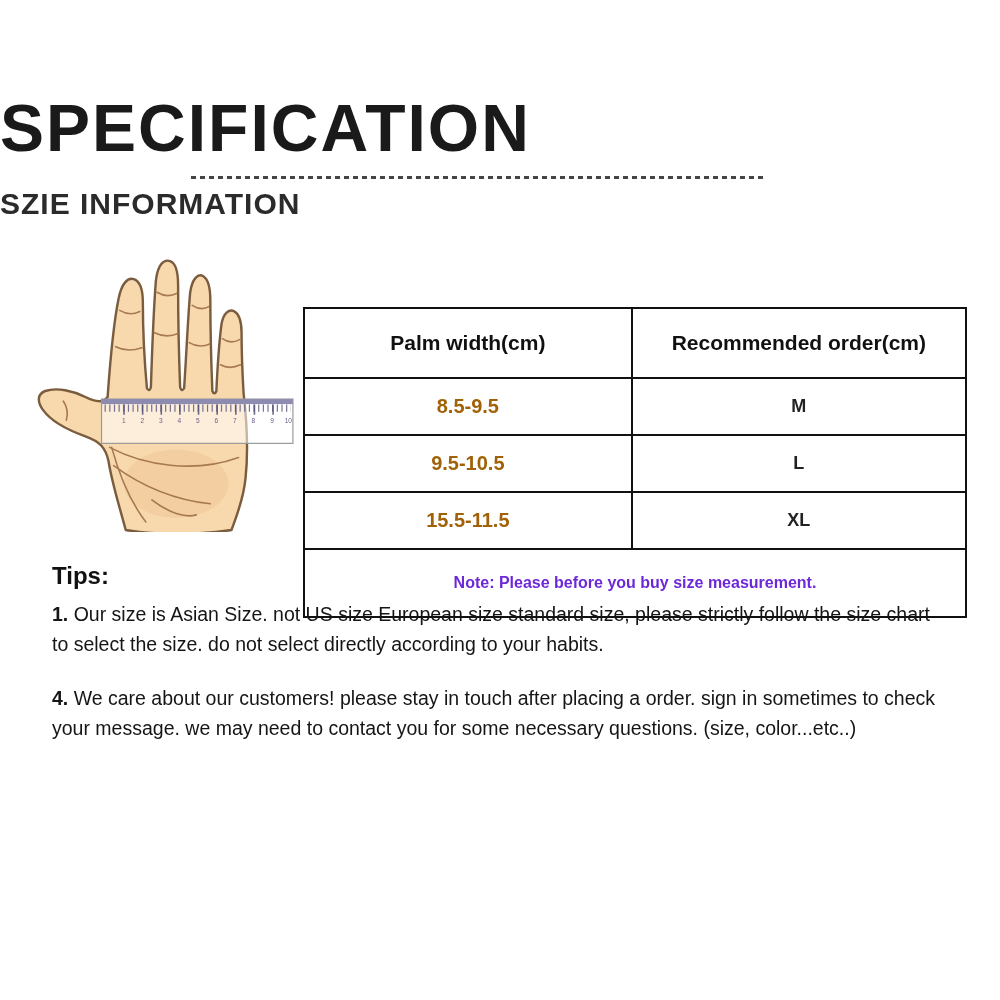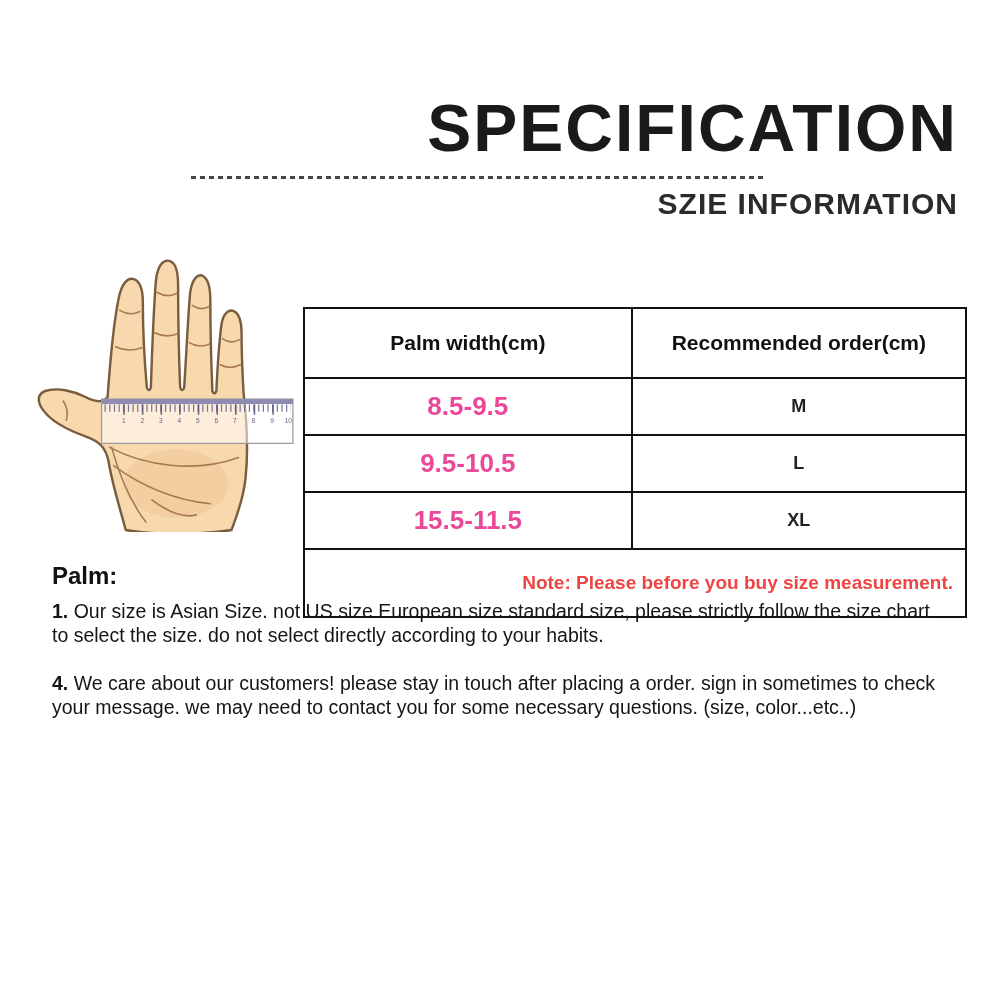--- a/index.html
+++ b/index.html
@@ -16,21 +16,21 @@
     background: #ffffff;
     overflow: hidden;
   }
 
   
   .header {
     position: absolute;
     left: 0;
     top: 92px;
     width: 958px;
-    text-align: right;
+    text-align: left;
   }
   .title {
     font-size: 66px;
     font-weight: 900;
     letter-spacing: 2px;
     line-height: 72px;
     color: #1a1a1a;
   }
   .dashed-divider {
     margin: 12px auto 0;
@@ -73,53 +73,52 @@
   .size-table th {
     height: 44px;
     font-size: 21px;
     font-weight: 700;
     color: #111111;
   }
   .size-table col.c1 { width: 49.5%; }
   .size-table col.c2 { width: 50.5%; }
   .size-table td.palm-cell {
     height: 31px;
-    font-size: 26px;
-    font-weight: 700;
-    color: #ec4899;
+    font-size: 20px;
+    font-weight: 700;
+    color: #a16207;
   }
   .size-table td.size-cell {
     font-size: 18px;
     font-weight: 600;
     color: #222222;
   }
   .size-table td.note-cell {
     height: 42px;
-    font-size: 19px;
-    font-weight: 700;
-    color: #ef4444;
-    text-align: right;
+    font-size: 16px;
+    font-weight: 700;
+    color: #6d28d9;
   }
 
   
   .tips {
     position: absolute;
     left: 52px;
     top: 562px;
     width: 900px;
   }
   .tips-heading {
     font-size: 24px;
     font-weight: 700;
     color: #111111;
     margin: 0 0 9px 0;
   }
   .tip {
     font-size: 19.5px;
-    line-height: 24px;
+    line-height: 30px;
     color: #151515;
     margin: 0 7px 24px 0;
   }
   .tip .tip-num { font-weight: 700; }
 </style>
 </head>
 <body>
 
 <div class="page">
 
@@ -225,18 +224,18 @@
         <td class="palm-cell">15.5-11.5</td>
         <td class="size-cell">XL</td>
       </tr>
       <tr>
         <td class="note-cell" colspan="2">Note: Please before you buy size measurement.</td>
       </tr>
     </tbody>
   </table>
 
   <div class="tips">
-    <div class="tips-heading">Palm:</div>
+    <div class="tips-heading">Tips:</div>
     <p class="tip"><b class="tip-num">1.</b> <span>Our size is Asian Size. not US size European size standard size, please strictly follow the size chart to select the size. do not select directly according to your habits.</span></p>
     <p class="tip"><b class="tip-num">4.</b> <span>We care about our customers! please stay in touch after placing a order. sign in sometimes to check your message. we may need to contact you for some necessary questions. (size, color...etc..)</span></p>
   </div>
 
 </div>
 
 </body></html>

